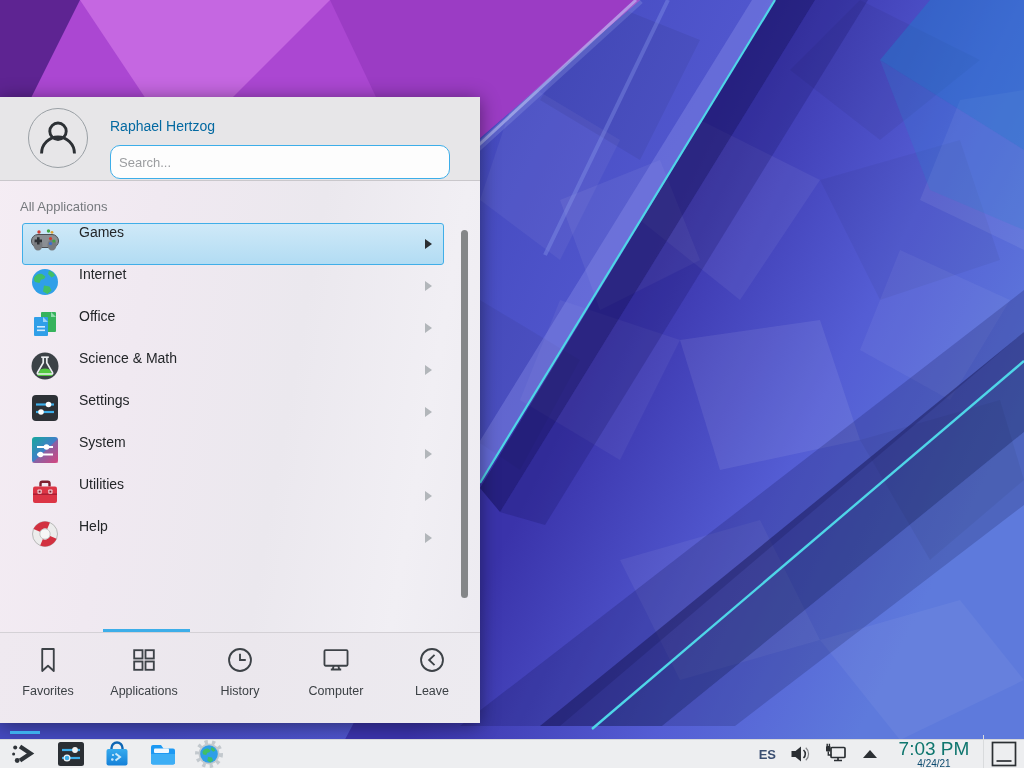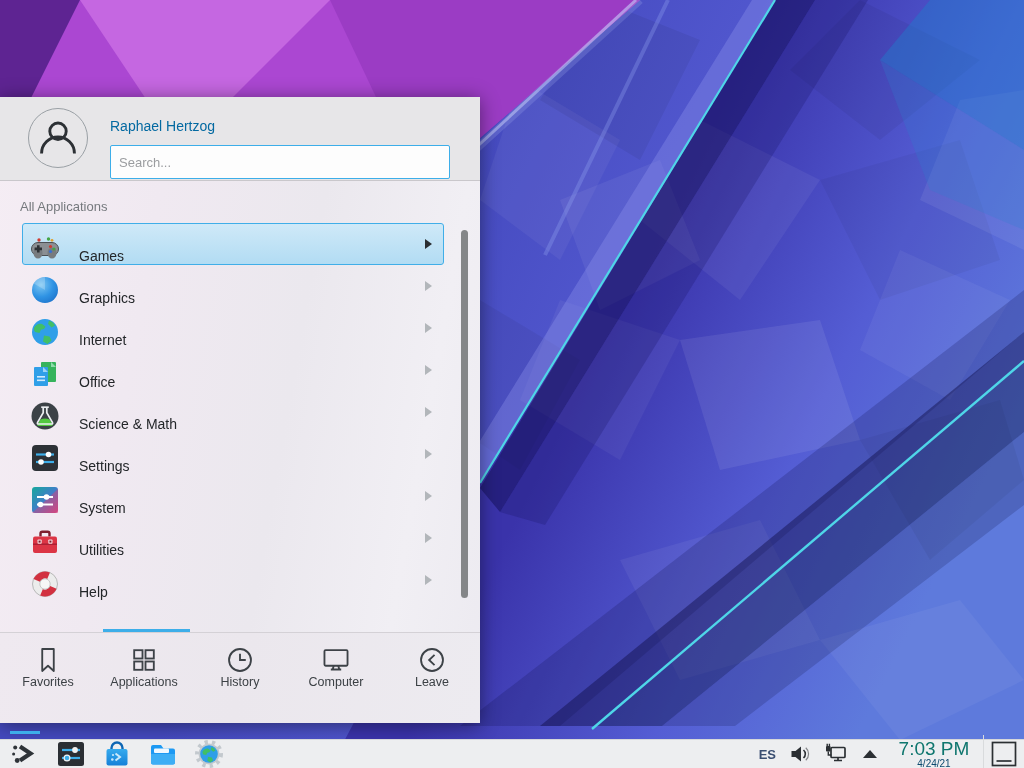--- a/index.html
+++ b/index.html
@@ -13,47 +13,47 @@
   
   .launcher { position:absolute; left:0; top:97px; width:480px; height:626px;
               box-shadow:0 2px 18px rgba(0,0,0,.45); overflow:hidden;
               background:linear-gradient(100deg,#f5edf4 0%,#f0e9f1 30%,#ebe8ee 58%,#f1eff4 82%,#eceaf0 100%); }
   .panel-header { position:absolute; left:0; top:0; width:100%; height:84px;
                   background:#e7e6e8; border-bottom:1px solid #c9c7cb; }
   .avatar { position:absolute; left:28px; top:11px; width:60px; height:60px; border-radius:50%;
             border:1px solid #9aa0a5; display:flex; align-items:center; justify-content:center; }
   .user-name { position:absolute; left:110px; top:21px; font-size:14px; color:#0369a1; }
   .search-box { position:absolute; left:110px; top:48px; width:340px; height:27px;
-                border:1.5px solid #3daee9; border-radius:2px; background:#fdfdfd;
+                border:1.5px solid #3daee9; border-radius:10px; background:#fdfdfd;
                 font-size:13px; color:#232629; padding:16px 8px; outline:none;
                 font-family:"Liberation Sans",sans-serif; }
   .search-box::placeholder { color:#9b9da0; }
 
   .section-label { position:absolute; left:20px; top:102px; font-size:13px; color:#75797d; }
 
   .app-list { position:absolute; left:0; top:125px; width:100%; height:410px; overflow:hidden; }
-  .app-row { position:relative; height:42px; margin:0 36px 0 22px; display:flex; align-items:flex-end;
+  .app-row { position:relative; height:42px; margin:0 36px 0 22px; display:flex; align-items:flex-start;
              border:1.5px solid transparent; border-radius:3px; cursor:default; }
   .app-row.selected { background:linear-gradient(#cfe9f8,#b2dcf3); border-color:#40aee8; }
   .row-icon { width:32px; height:32px; margin-left:6px; flex:0 0 32px; }
   .row-label { margin-left:18px; font-size:14px; color:#232629; }
   .row-arrow { position:absolute; right:11px; top:50%; margin-top:-5px; width:0; height:0;
                border-left:7px solid #b2b6ba; border-top:5px solid transparent; border-bottom:5px solid transparent; }
   .app-row.selected .row-arrow { border-left-color:#2b2e31; }
 
   .scroll-thumb { position:absolute; left:461px; top:133px; width:7px; height:368px;
                   border-radius:3.5px; background:#848688; }
 
   .tab-indicator { position:absolute; left:103px; top:532px; width:87px; height:3px; background:#3daee9; }
   .tab-bar { position:absolute; left:0; top:535px; width:100%; height:91px;
              border-top:1px solid #d4d1d6; display:flex;
              background:linear-gradient(100deg,#efe9f0 0%,#ebe7ed 50%,#edebf0 100%); }
   .tab { flex:1 1 0; display:flex; flex-direction:column; align-items:center; padding-top:12px; cursor:default; }
   .tab svg { width:30px; height:30px; }
-  .tab-label { font-size:12.5px; color:#3c4145; }
+  .tab-label { margin-top:9px; font-size:12.5px; color:#3c4145; }
 
   
   .taskbar { position:absolute; left:0; bottom:0; width:1024px; height:29px;
              background:#edeef0; border-top:1px solid #d6d8da; display:flex; align-items:center; }
   .task-apps { display:flex; gap:12px; padding-left:8px; align-items:center; }
   .task-icon { position:relative; width:34px; height:34px; display:flex; align-items:center; justify-content:center; }
   .task-icon svg { width:32px; height:32px; }
   .active-line { position:absolute; left:2px; top:-6px; width:30px; height:3px; background:#3daee9; }
   .tb-spacer { flex:1 1 auto; }
   .tray { display:flex; align-items:center; gap:13px; }
@@ -158,35 +158,20 @@
         <ellipse cx="23" cy="21" rx="4.5" ry="5.5" fill="#777b7f"></ellipse>
         <path d="M8 13.2 h2.6 v2.4 h2.4 v2.6 h-2.4 v2.4 H8 v-2.4 H5.6 v-2.6 H8 z" fill="#2d3135"></path>
         <circle cx="21.5" cy="14.5" r="1.6" fill="#cf3b30"></circle>
         <circle cx="25" cy="17" r="1.6" fill="#44a544"></circle>
         <circle cx="21.5" cy="19.5" r="1.6" fill="#3a6fd0"></circle>
       </svg>
       <span class="row-label">Games</span>
       <span class="row-arrow"></span>
     </div>
 
-    <div class="app-row">
-      <svg class="row-icon" viewBox="0 0 32 32">
-        <defs>
-            <radialGradient id="sphG" cx="0.35" cy="0.3" r="0.85">
-          <stop offset="0" stop-color="#7cc6f2"></stop>
-              <stop offset="0.55" stop-color="#2f93e4"></stop>
-              <stop offset="1" stop-color="#1b6fc8"></stop>
-        </radialGradient>
-          </defs>
-        <circle cx="16" cy="16" r="13" fill="url(#sphG)"></circle>
-        <path d="M16 16 L16 3 A13 13 0 0 0 4.8 9.6 Z" fill="#ffffff" opacity="0.22"></path>
-      </svg>
-      <span class="row-label">Graphics</span>
-      <span class="row-arrow"></span>
-    </div>
 
     <div class="app-row">
       <svg class="row-icon" viewBox="0 0 32 32">
         <circle cx="16" cy="16" r="13" fill="#2f9fe8"></circle>
         <path d="M5 12 q3-5 8-4 l3.5 2.5 q-1 3.5-4.5 3 l-1.5 3.5 -4.5-1 q-1.5-2 -1-4z" fill="#41bf66"></path>
         <path d="M20 4.5 q4.5 1.5 6 5 l-3.5 2 -3.5-3.5 z" fill="#41bf66"></path>
         <path d="M15 19.5 l5.5 1 2 4 -4 3.5 -4.5-2.5 z" fill="#41bf66"></path>
       </svg>
       <span class="row-label">Internet</span>
       <span class="row-arrow"></span>

